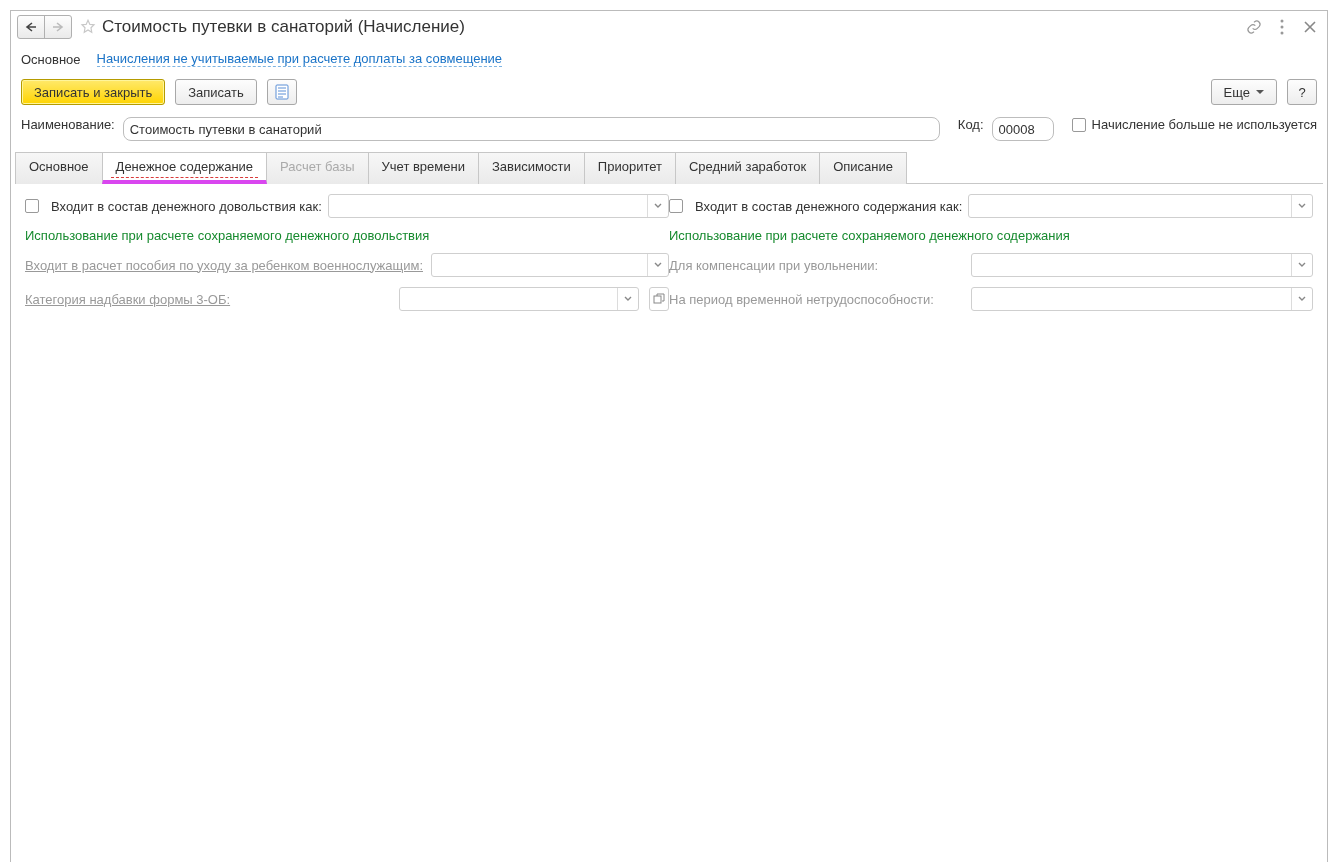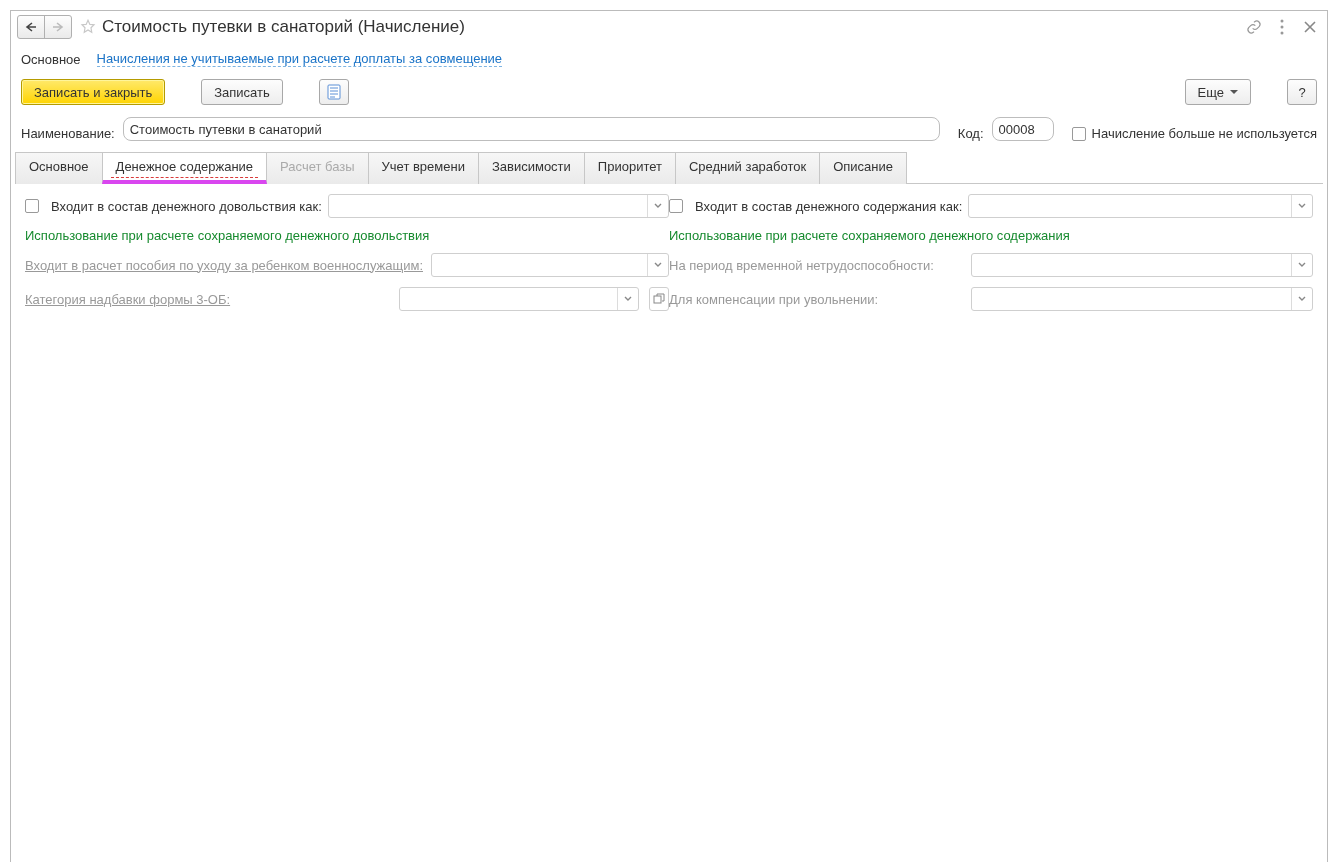--- a/index.html
+++ b/index.html
@@ -57,21 +57,20 @@
     align-items: center;
     font-size:13px;
   }
   .secnav .plain { color:#333; }
   .secnav .link { color:#1a73c7; border-bottom:1px dashed #7db4e3; cursor:pointer;}
   
   .toolbar {
     display:flex;
     align-items:center;
     padding: 6px 10px 10px 10px;
-    gap: 26px;
   }
   .btn {
     border:1px solid #a8a8a8;
     background:linear-gradient(#fdfdfd,#ededed);
     border-radius:3px;
     padding:4px 12px;
     font-size:13px;
     cursor:pointer;
     height:26px;
     box-sizing:border-box;
@@ -94,21 +93,21 @@
     display:inline-block;
     margin-left:6px;
     border:4px solid transparent;
     border-top-color:#555;
     transform:translateY(2px);
   }
   .btn-help{ width:30px; padding:0; justify-content:center;}
   
   .row {
     display:flex;
-    align-items:flex-end;
+    align-items:flex-start;
     padding: 2px 10px 10px 10px;
     gap:8px;
   }
   .field-label { color:#333; white-space:nowrap; }
   .field-label.dim { color:#999;}
   .text-input {
     flex:1;
     border:1px solid #bdbdbd;
     border-radius:8px;
     height:24px;
@@ -350,39 +349,39 @@
             <div class="combo-body"></div>
             <div class="combo-btn">
               <svg width="10" height="10" viewBox="0 0 10 10">
                   <path d="M2 3l3 3 3-3" fill="none" stroke-width="1.4"></path>
                 </svg>
             </div>
           </div>
         </div>
         <div class="green-heading">Использование при расчете сохраняемого денежного содержания</div>
         <div class="form-row">
+          <span class="field-label dim lbl-fixed-right">Для компенсации при увольнении:</span>
+          <div class="combo">
+            <div class="combo-body"></div>
+            <div class="combo-btn">
+              <svg width="10" height="10" viewBox="0 0 10 10">
+                  <path d="M2 3l3 3 3-3" fill="none" stroke-width="1.4"></path>
+                </svg>
+            </div>
+          </div>
+        </div>
+        <div class="form-row">
           <span class="field-label dim lbl-fixed-right">На период временной нетрудоспособности:</span>
           <div class="combo">
             <div class="combo-body"></div>
             <div class="combo-btn">
               <svg width="10" height="10" viewBox="0 0 10 10">
                   <path d="M2 3l3 3 3-3" fill="none" stroke-width="1.4"></path>
                 </svg>
             </div>
           </div>
         </div>
-        <div class="form-row">
-          <span class="field-label dim lbl-fixed-right">Для компенсации при увольнении:</span>
-          <div class="combo">
-            <div class="combo-body"></div>
-            <div class="combo-btn">
-              <svg width="10" height="10" viewBox="0 0 10 10">
-                  <path d="M2 3l3 3 3-3" fill="none" stroke-width="1.4"></path>
-                </svg>
-            </div>
-          </div>
-        </div>
       </div>
 
     </div>
   </div>
 
 </div>
 
 </body></html>

